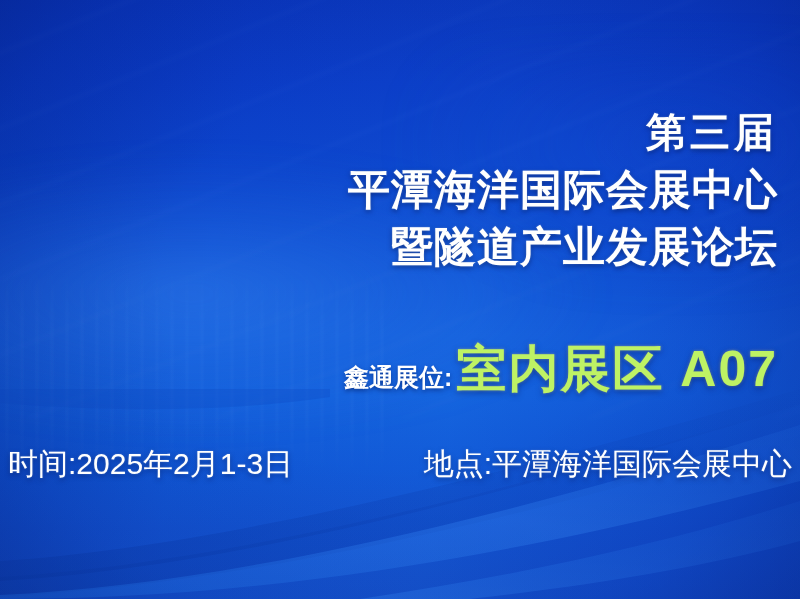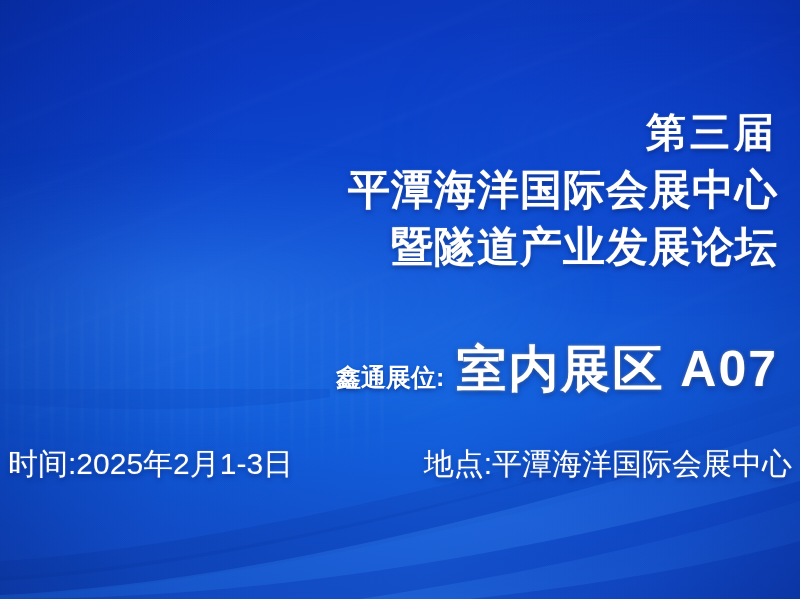--- a/index.html
+++ b/index.html
@@ -162,32 +162,32 @@
   }
 
   .booth-row {
     position: absolute;
     top: 336px;
     right: 22px;
     width: 770px;
     display: flex;
     align-items: baseline;
     justify-content: flex-end;
-    gap: 12px;
+    gap: 4px;
   }
   .booth-label {
     color: #FFFFFF;
     font-size: 25px;
     font-weight: bold;
     letter-spacing: 0px;
     white-space: nowrap;
     text-shadow: 0 2px 4px rgba(0,18,80,0.5);
   }
   .booth-value {
-    color: #ffffff;
+    color: #bef264;
     font-size: 50px;
     font-weight: bold;
     letter-spacing: 2px;
     white-space: nowrap;
     text-shadow:
        0 2px 6px rgba(0,20,90,0.55),
        0 0 3px rgba(255,245,160,0.5);
   }
 
   .info-row {

